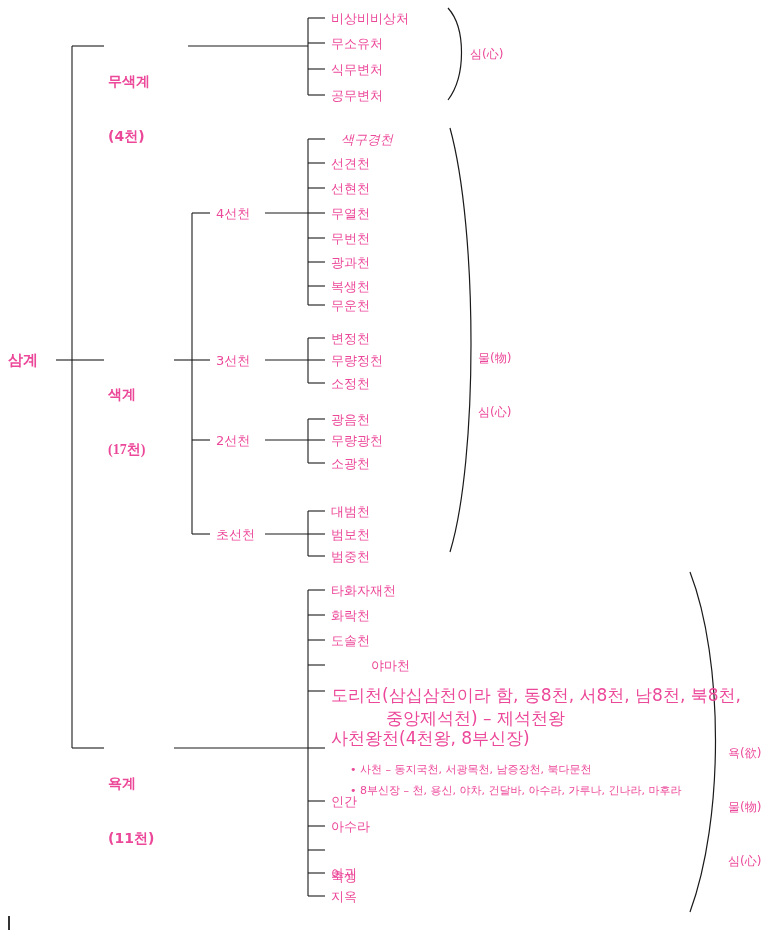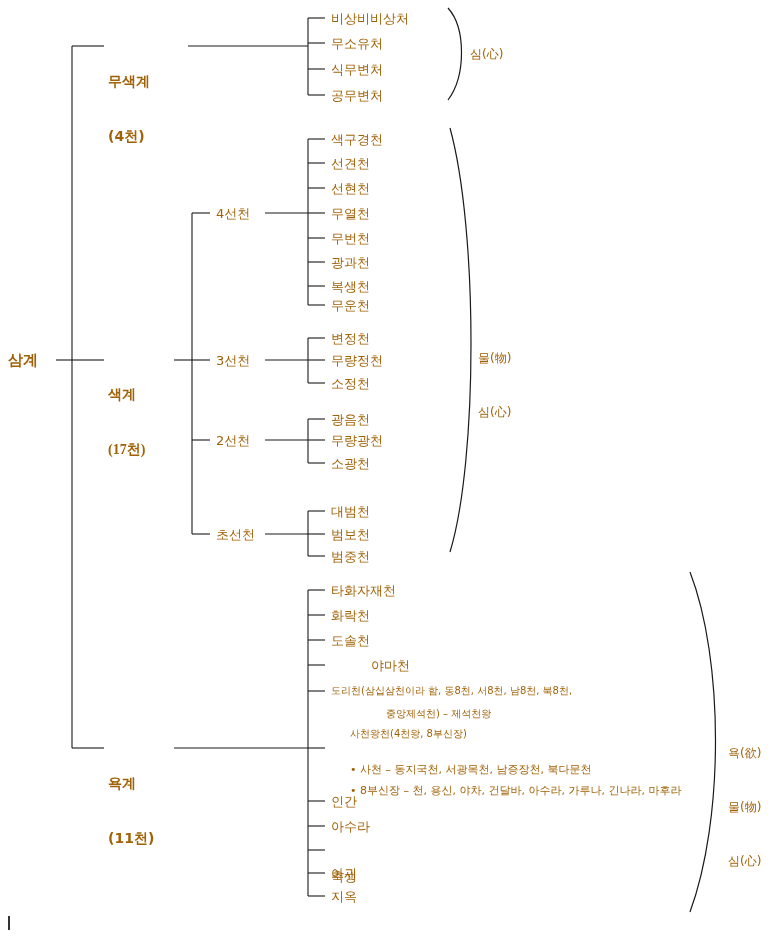--- a/index.html
+++ b/index.html
@@ -20,24 +20,24 @@
     left: 0;
     top: 0;
     width: 784px;
     height: 936px;
   }
   .node {
     position: absolute;
     font-size: 13px;
     line-height: 1.35;
     white-space: pre;
-    color: #a16207;
+    color: #ec4899;
   }
   .node.small {
-    font-size: 10px;
+    font-size: 17px;
   }
   .node.tiny {
     font-size: 11px;
   }
   .root-label {
     font-size: 15px;
     font-weight: bold;
   }
   .group-label {
     font-size: 14px;
@@ -167,21 +167,21 @@
 <div class="node" style="left:331px; top:61px;">식무변처</div>
 <div class="node" style="left:331px; top:87px;">공무변처</div>
 
 <div class="node brace-label" style="left:470px; top:45px;">심(心)</div>
 
 <div class="node mid-label" style="left:216px; top:205px;">4선천</div>
 <div class="node mid-label" style="left:216px; top:352px;">3선천</div>
 <div class="node mid-label" style="left:216px; top:432px;">2선천</div>
 <div class="node mid-label" style="left:216px; top:526px;">초선천</div>
 
-<div class="node" style="left:331px; top:131px;">색구경천</div>
+<div class="node" style="left:341px; top:131px;font-style:italic;">색구경천</div>
 <div class="node" style="left:331px; top:155px;">선견천</div>
 <div class="node" style="left:331px; top:180px;">선현천</div>
 <div class="node" style="left:331px; top:205px;">무열천</div>
 <div class="node" style="left:331px; top:230px;">무번천</div>
 <div class="node" style="left:331px; top:254px;">광과천</div>
 <div class="node" style="left:331px; top:278px;">복생천</div>
 <div class="node" style="left:331px; top:297px;">무운천</div>
 
 <div class="node" style="left:331px; top:330px;">변정천</div>
 <div class="node" style="left:331px; top:352px;">무량정천</div>
@@ -199,21 +199,21 @@
   <div>물(物)</div>
   <div>심(心)</div>
 </div>
 
 <div class="node" style="left:331px; top:582px;">타화자재천</div>
 <div class="node" style="left:331px; top:607px;">화락천</div>
 <div class="node" style="left:331px; top:632px;">도솔천</div>
 <div class="node" style="left:331px; top:657px;margin-left:40px;">야마천</div>
 <div class="node small" style="left:331px; top:684px;">도리천(삼십삼천이라 함, 동8천, 서8천, 남8천, 북8천,</div>
 <div class="node small" style="left:386px; top:707px;">중앙제석천) – 제석천왕</div>
-<div class="node small" style="left:331px; top:727px;margin-left:19px;">사천왕천(4천왕, 8부신장)</div>
+<div class="node small" style="left:331px; top:727px;">사천왕천(4천왕, 8부신장)</div>
 <div class="node tiny" style="left:343px; top:748px;">
   <span>•&nbsp;</span><span>사천 – 동지국천, 서광목천, 남증장천, 북다문천</span>
 </div>
 <div class="node tiny" style="left:343px; top:769px;">
   <span>•&nbsp;</span><span>8부신장 – 천, 용신, 야차, 건달바, 아수라, 가루나, 긴나라, 마후라</span>
 </div>
 <div class="node" style="left:331px; top:793px;">인간</div>
 <div class="node" style="left:331px; top:818px;">아수라</div>
 <div class="node" style="left:331px; top:842px;margin-top:26px;">축생</div>
 <div class="node" style="left:331px; top:865px;">아귀</div>

